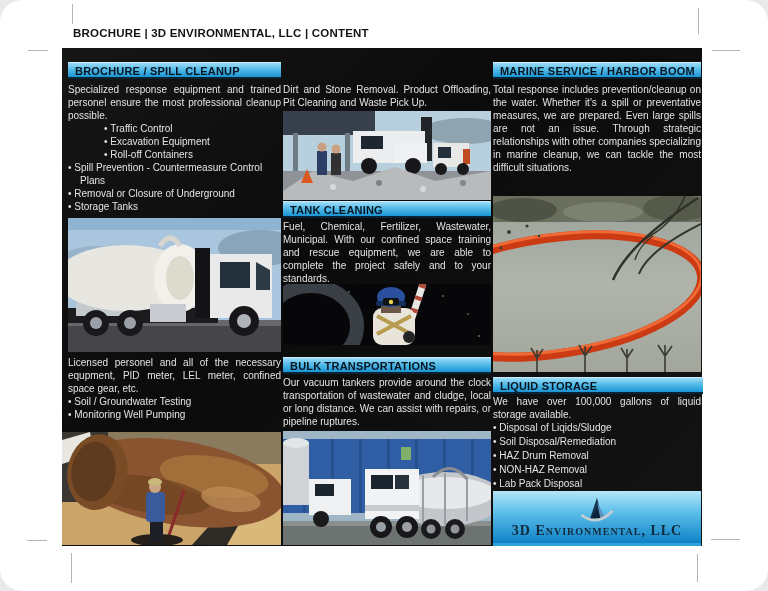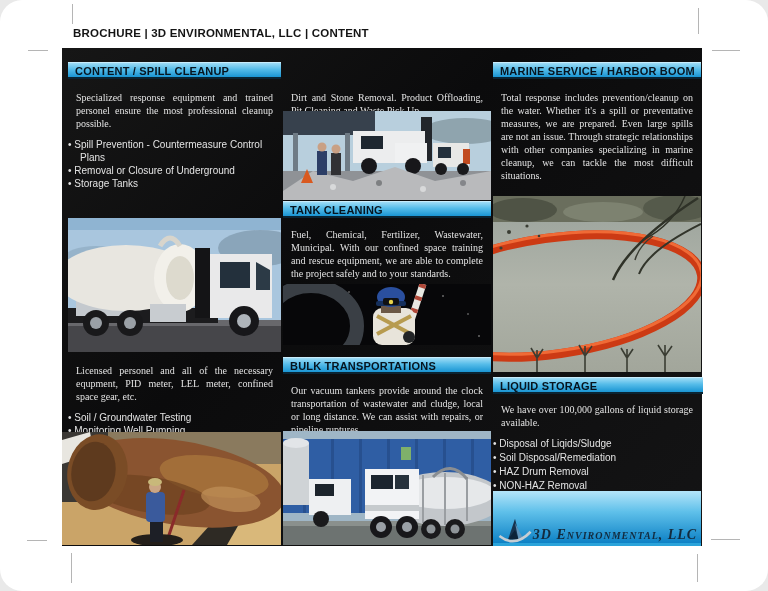--- a/index.html
+++ b/index.html
@@ -10,31 +10,31 @@
   .crop{position:absolute;background:#b5b5b5;}
   .crop.v{width:1px;} .crop.h{height:1px;}
   .panel{position:absolute;left:62px;top:48px;width:640px;height:498px;
         background:linear-gradient(135deg,#161616,#0b0b0c 40%,#141415);}
   .bar{position:absolute;height:17px;box-sizing:border-box;
         background:linear-gradient(#9edcf6,#55bce9 45%,#1a95d3);
         border-top:1px solid #c8ecfb;border-bottom:2px solid #0a2433;
         color:#06141f;font-size:11px;font-weight:bold;line-height:14px;
         padding:1px 0 0 7px;letter-spacing:.2px;white-space:nowrap;overflow:hidden;}
   .txt{position:absolute;color:#e3e3e3;font-size:10px;line-height:13px;}
-  .txt p{margin:8px;text-align:justify;font-family:Liberation Serif, serif;}
+  .txt p{margin:0;text-align:justify;}
   .txt ul{margin:0;padding:0;list-style:none;}
   .txt li{padding-left:12px;text-indent:-12px;}
   .txt li::before{content:"\2022\00a0";}
   .txt ul.sub li{margin-left:36px;}
   .txt .sp{margin-top:22px;}
   .photo{position:absolute;display:block;}
   .logo-panel{position:absolute;left:493px;top:491px;width:208px;height:55px;
         background:linear-gradient(#b4e5f9,#5fc0ea 40%,#0d81c5);
         border-bottom:3px solid #2aa3da;box-sizing:border-box;
-        display:flex;align-items:flex-end;justify-content:center;font-style:italic;}
+        display:flex;flex-direction:column;align-items:center;justify-content:center;}
   .logo-name{font-family:"Liberation Serif",serif;font-variant:small-caps;
         font-weight:bold;font-size:14px;color:#132b3e;letter-spacing:1px;margin-top:1px;}
   .liquid li{line-height:14px;}
 </style>
 </head>
 <body>
 
 <div class="page">
 
   <div class="doc-header">BROCHURE | 3D ENVIRONMENTAL, LLC | CONTENT</div>
@@ -44,25 +44,30 @@
   <div class="crop v" style="left:698px;top:8px;height:26px"></div>
   <div class="crop h" style="left:712px;top:50px;width:28px"></div>
   <div class="crop h" style="left:27px;top:540px;width:20px"></div>
   <div class="crop v" style="left:71px;top:553px;height:30px"></div>
   <div class="crop h" style="left:711px;top:539px;width:29px"></div>
   <div class="crop v" style="left:697px;top:554px;height:28px"></div>
 
   <div class="panel"></div>
 
   <div class="bar" style="left:68px;top:62px;width:213px">
-    <span>CONTENT / SPILL CLEANUP</span>
+    <span>BROCHURE / SPILL CLEANUP</span>
   </div>
 
   <div class="txt" style="left:68px;top:83px;width:213px">
     <p>Specialized response equipment and trained personel ensure the most professional cleanup possible.</p>
+    <ul class="sub">
+      <li>Traffic Control</li>
+      <li>Excavation Equipment</li>
+      <li>Roll-off Containers</li>
+    </ul>
     <ul>
       <li>Spill Prevention - Countermeasure Control Plans</li>
       <li>Removal or Closure of Underground</li>
       <li>Storage Tanks</li>
     </ul>
   </div>
 
   <svg class="photo" style="left:68px;top:218px" width="213" height="134" viewBox="0 0 213 134" preserveAspectRatio="none">
     <rect width="213" height="134" fill="#a9c6de"></rect>
     <rect width="213" height="12" fill="#8fb4d2"></rect>

